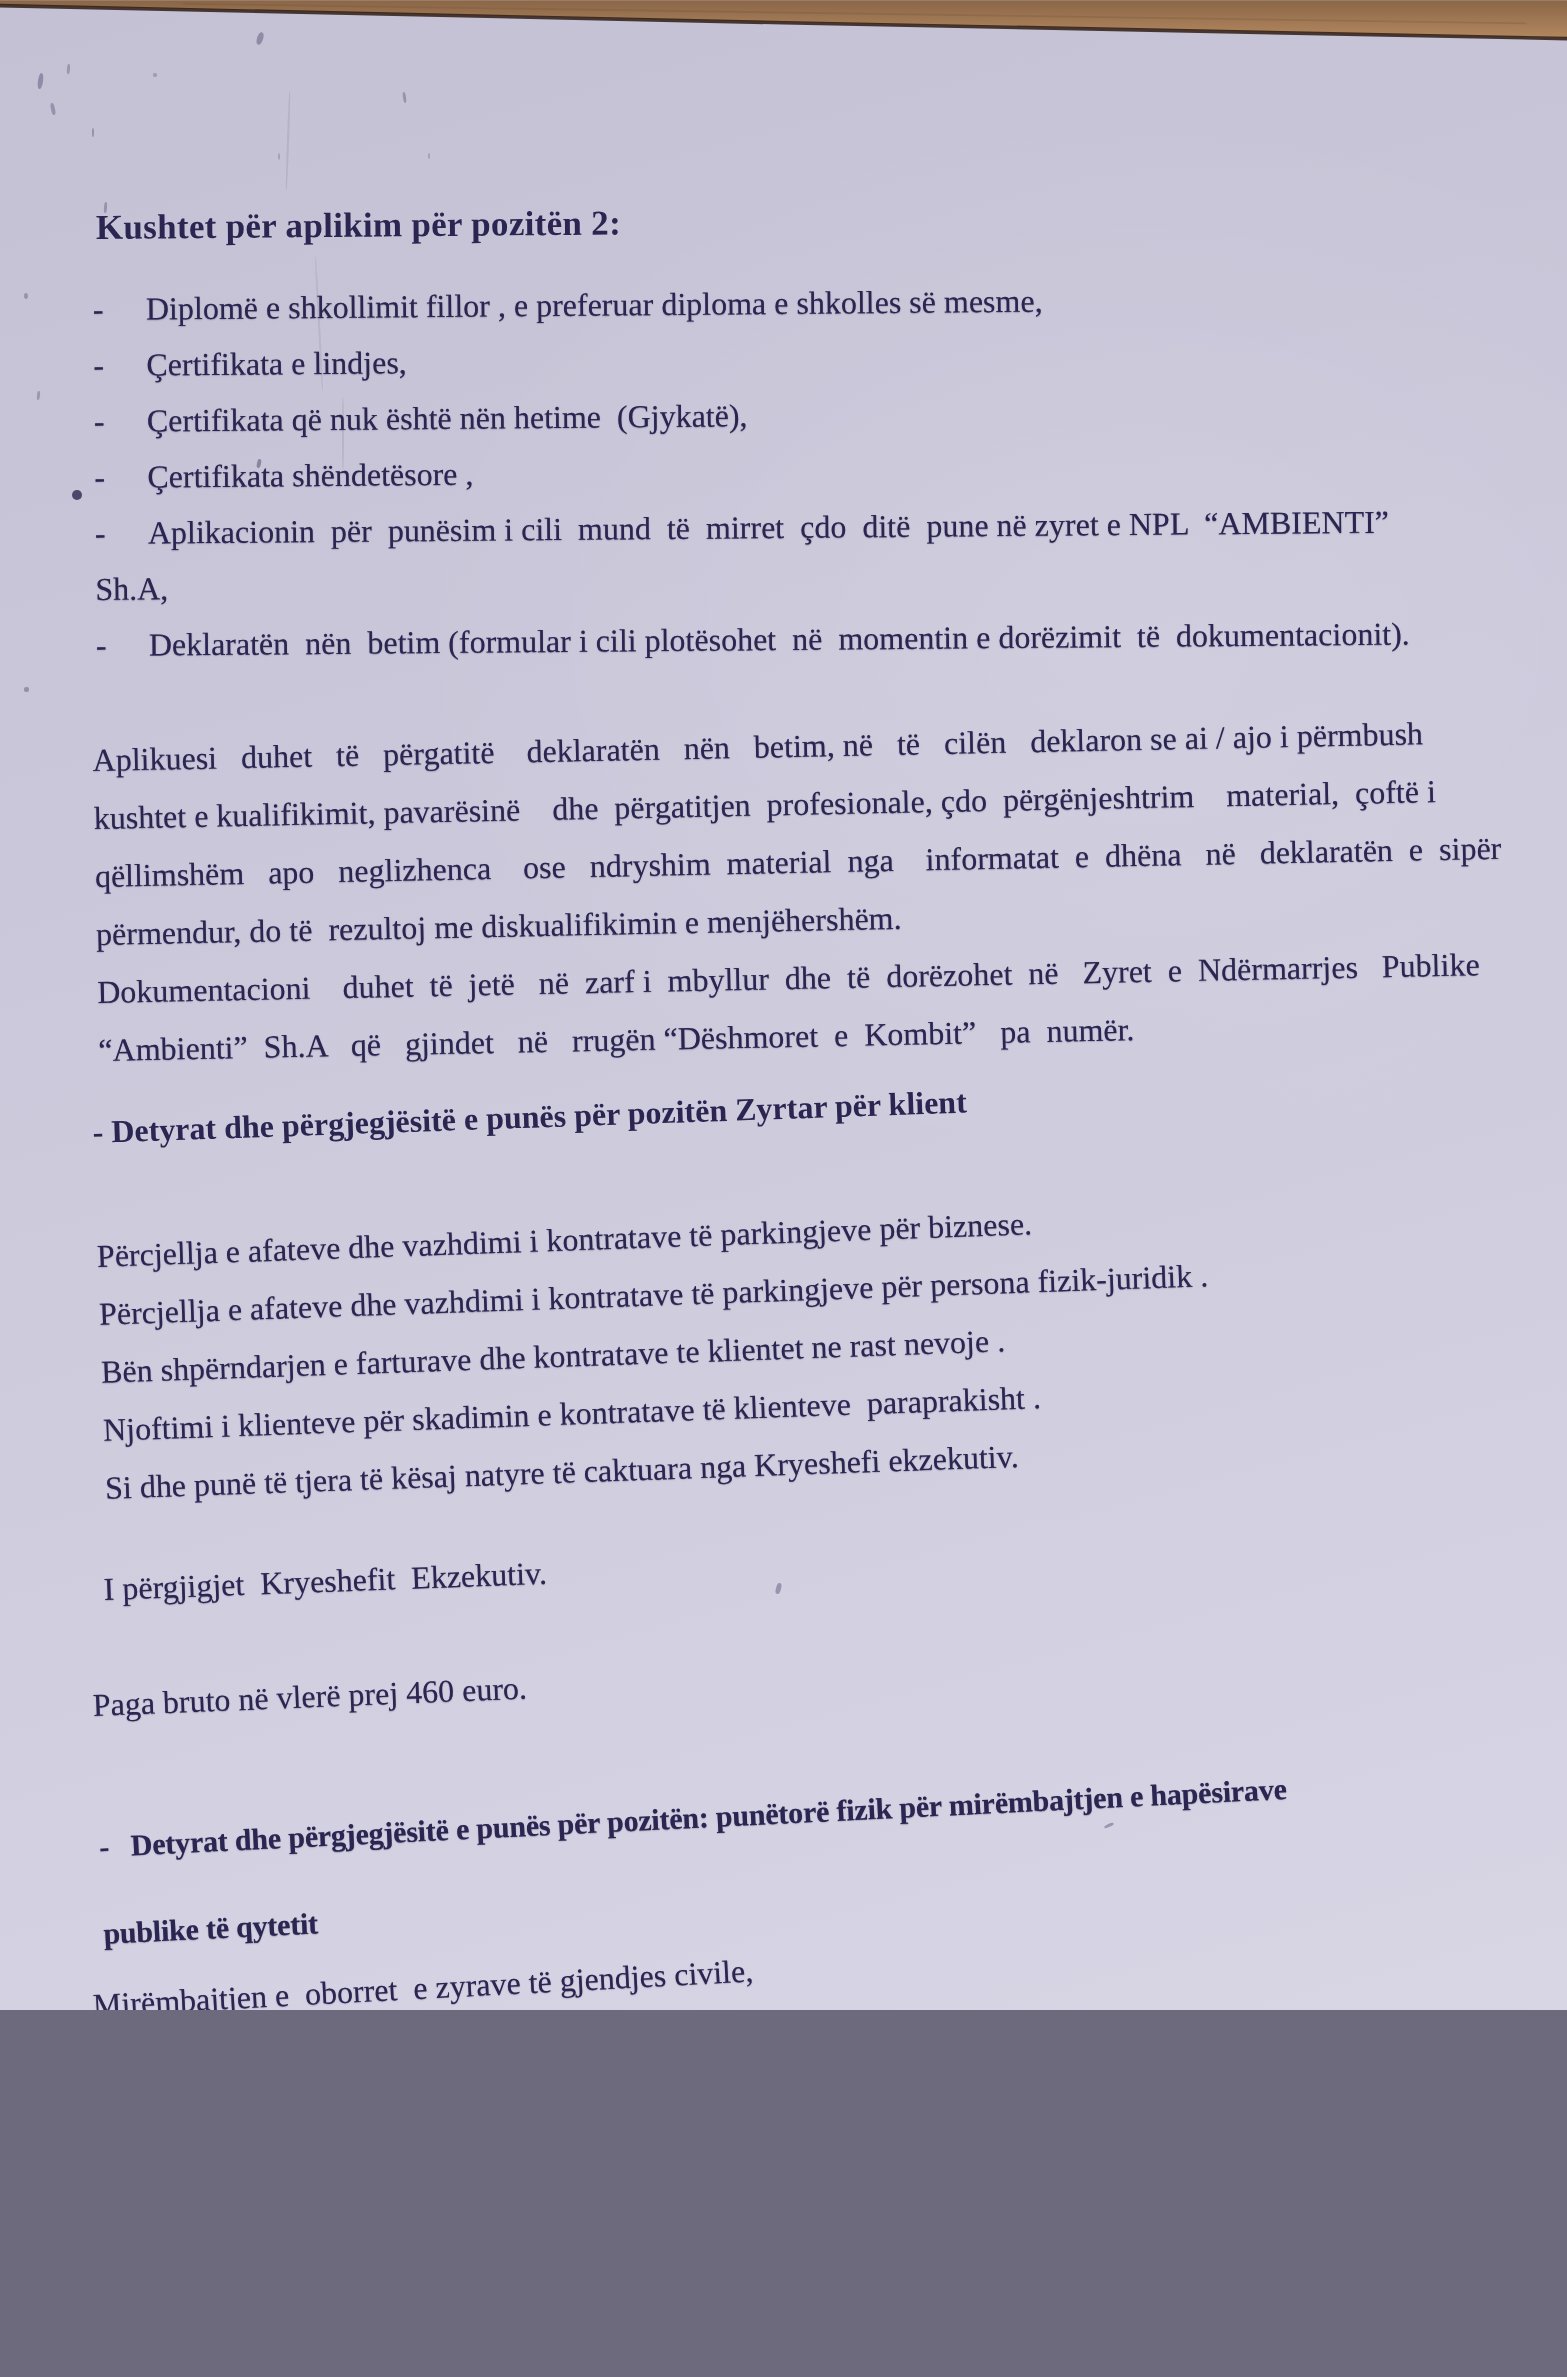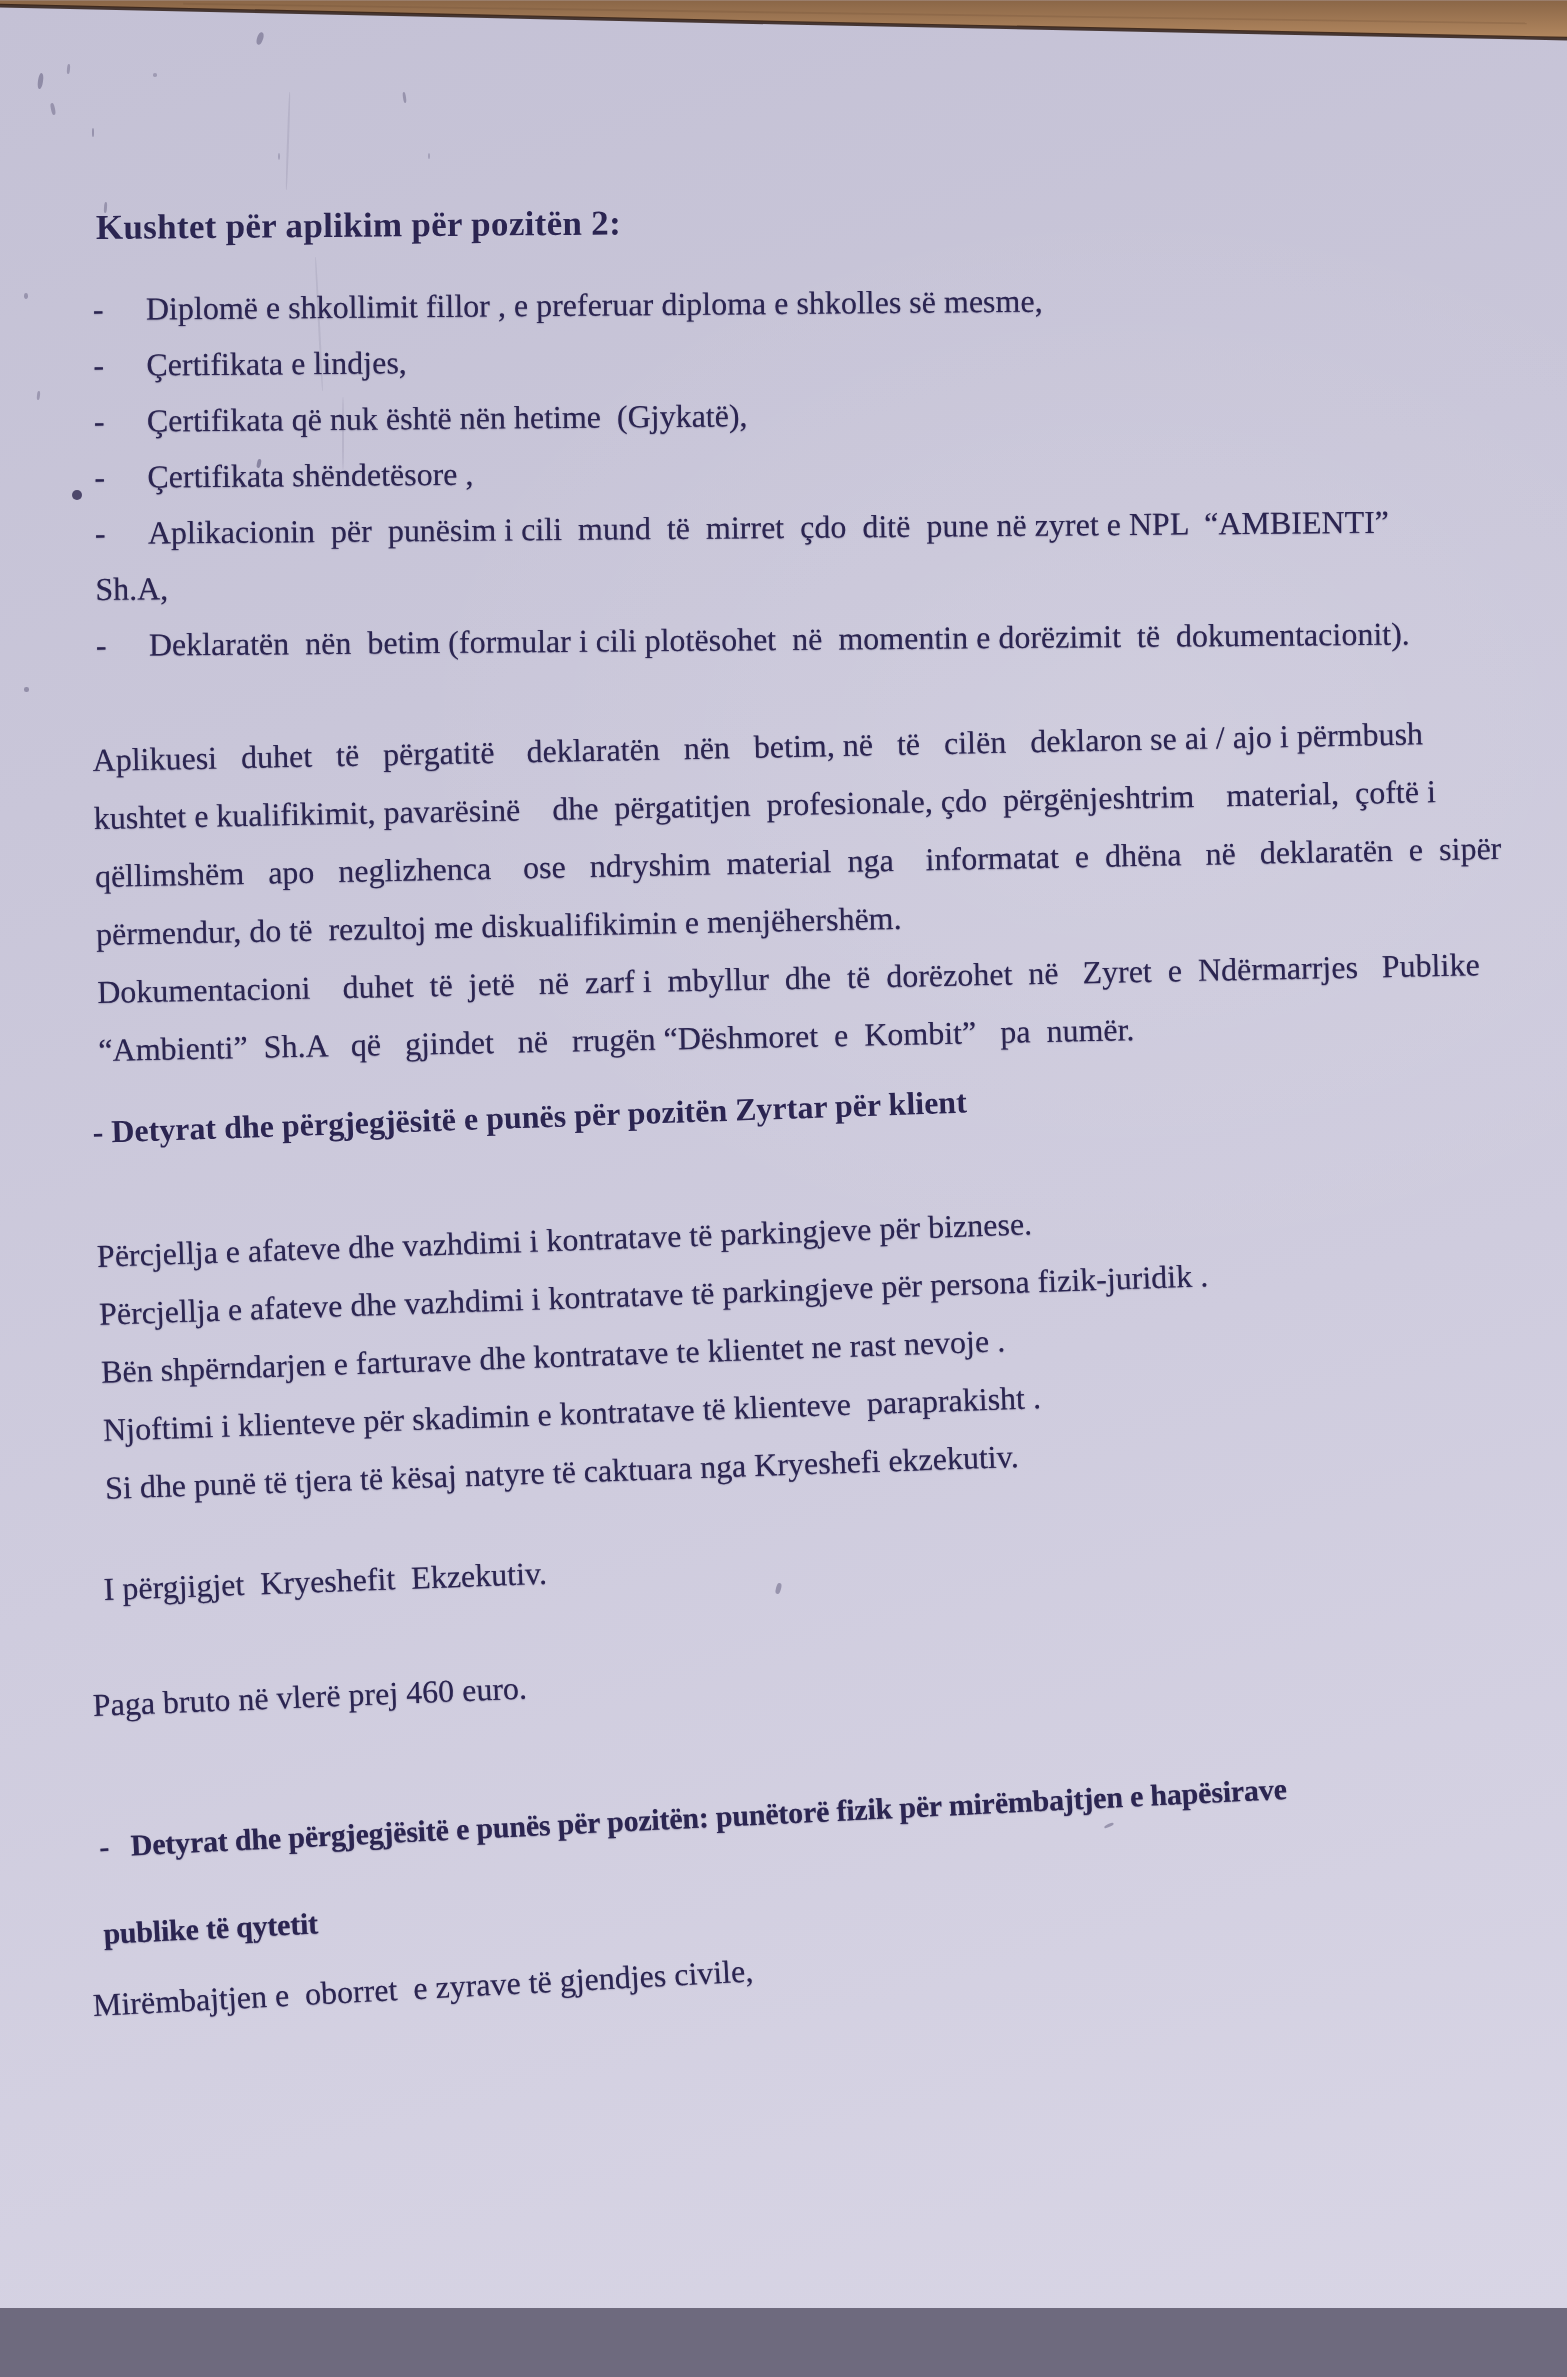--- a/index.html
+++ b/index.html
@@ -1,17 +1,17 @@
 <!DOCTYPE html>
 <html style="font-size:9.8px"><head>
 <meta charset="utf-8">
 <style>
   html,body { margin:0; padding:0; background:#6e6a7e; }
   .photo {
-    position:relative; width:1567px; height:2308px; overflow:hidden;
+    position:relative; width:1567px; height:2010px; overflow:hidden;
     background:
       radial-gradient(ellipse 1161px 855px at 72% 32%, rgba(255,255,255,0.10), rgba(255,255,255,0) 65%),
       linear-gradient(165deg, #c4c1d5 0%, #c9c6d9 30%, #cfccde 60%, #d8d5e5 100%);
     font-family:"Liberation Serif","DejaVu Serif",serif;
     color:#2b2551;
   }
   .doc-text { position:absolute; transform-origin:left top; }
   .line, .h-line, .req-text, .marker {
     white-space:pre;
     text-shadow: 0 0.6px 1.2px rgba(35,30,70,0.38), 0 0 0.6px rgba(35,30,70,0.25);

